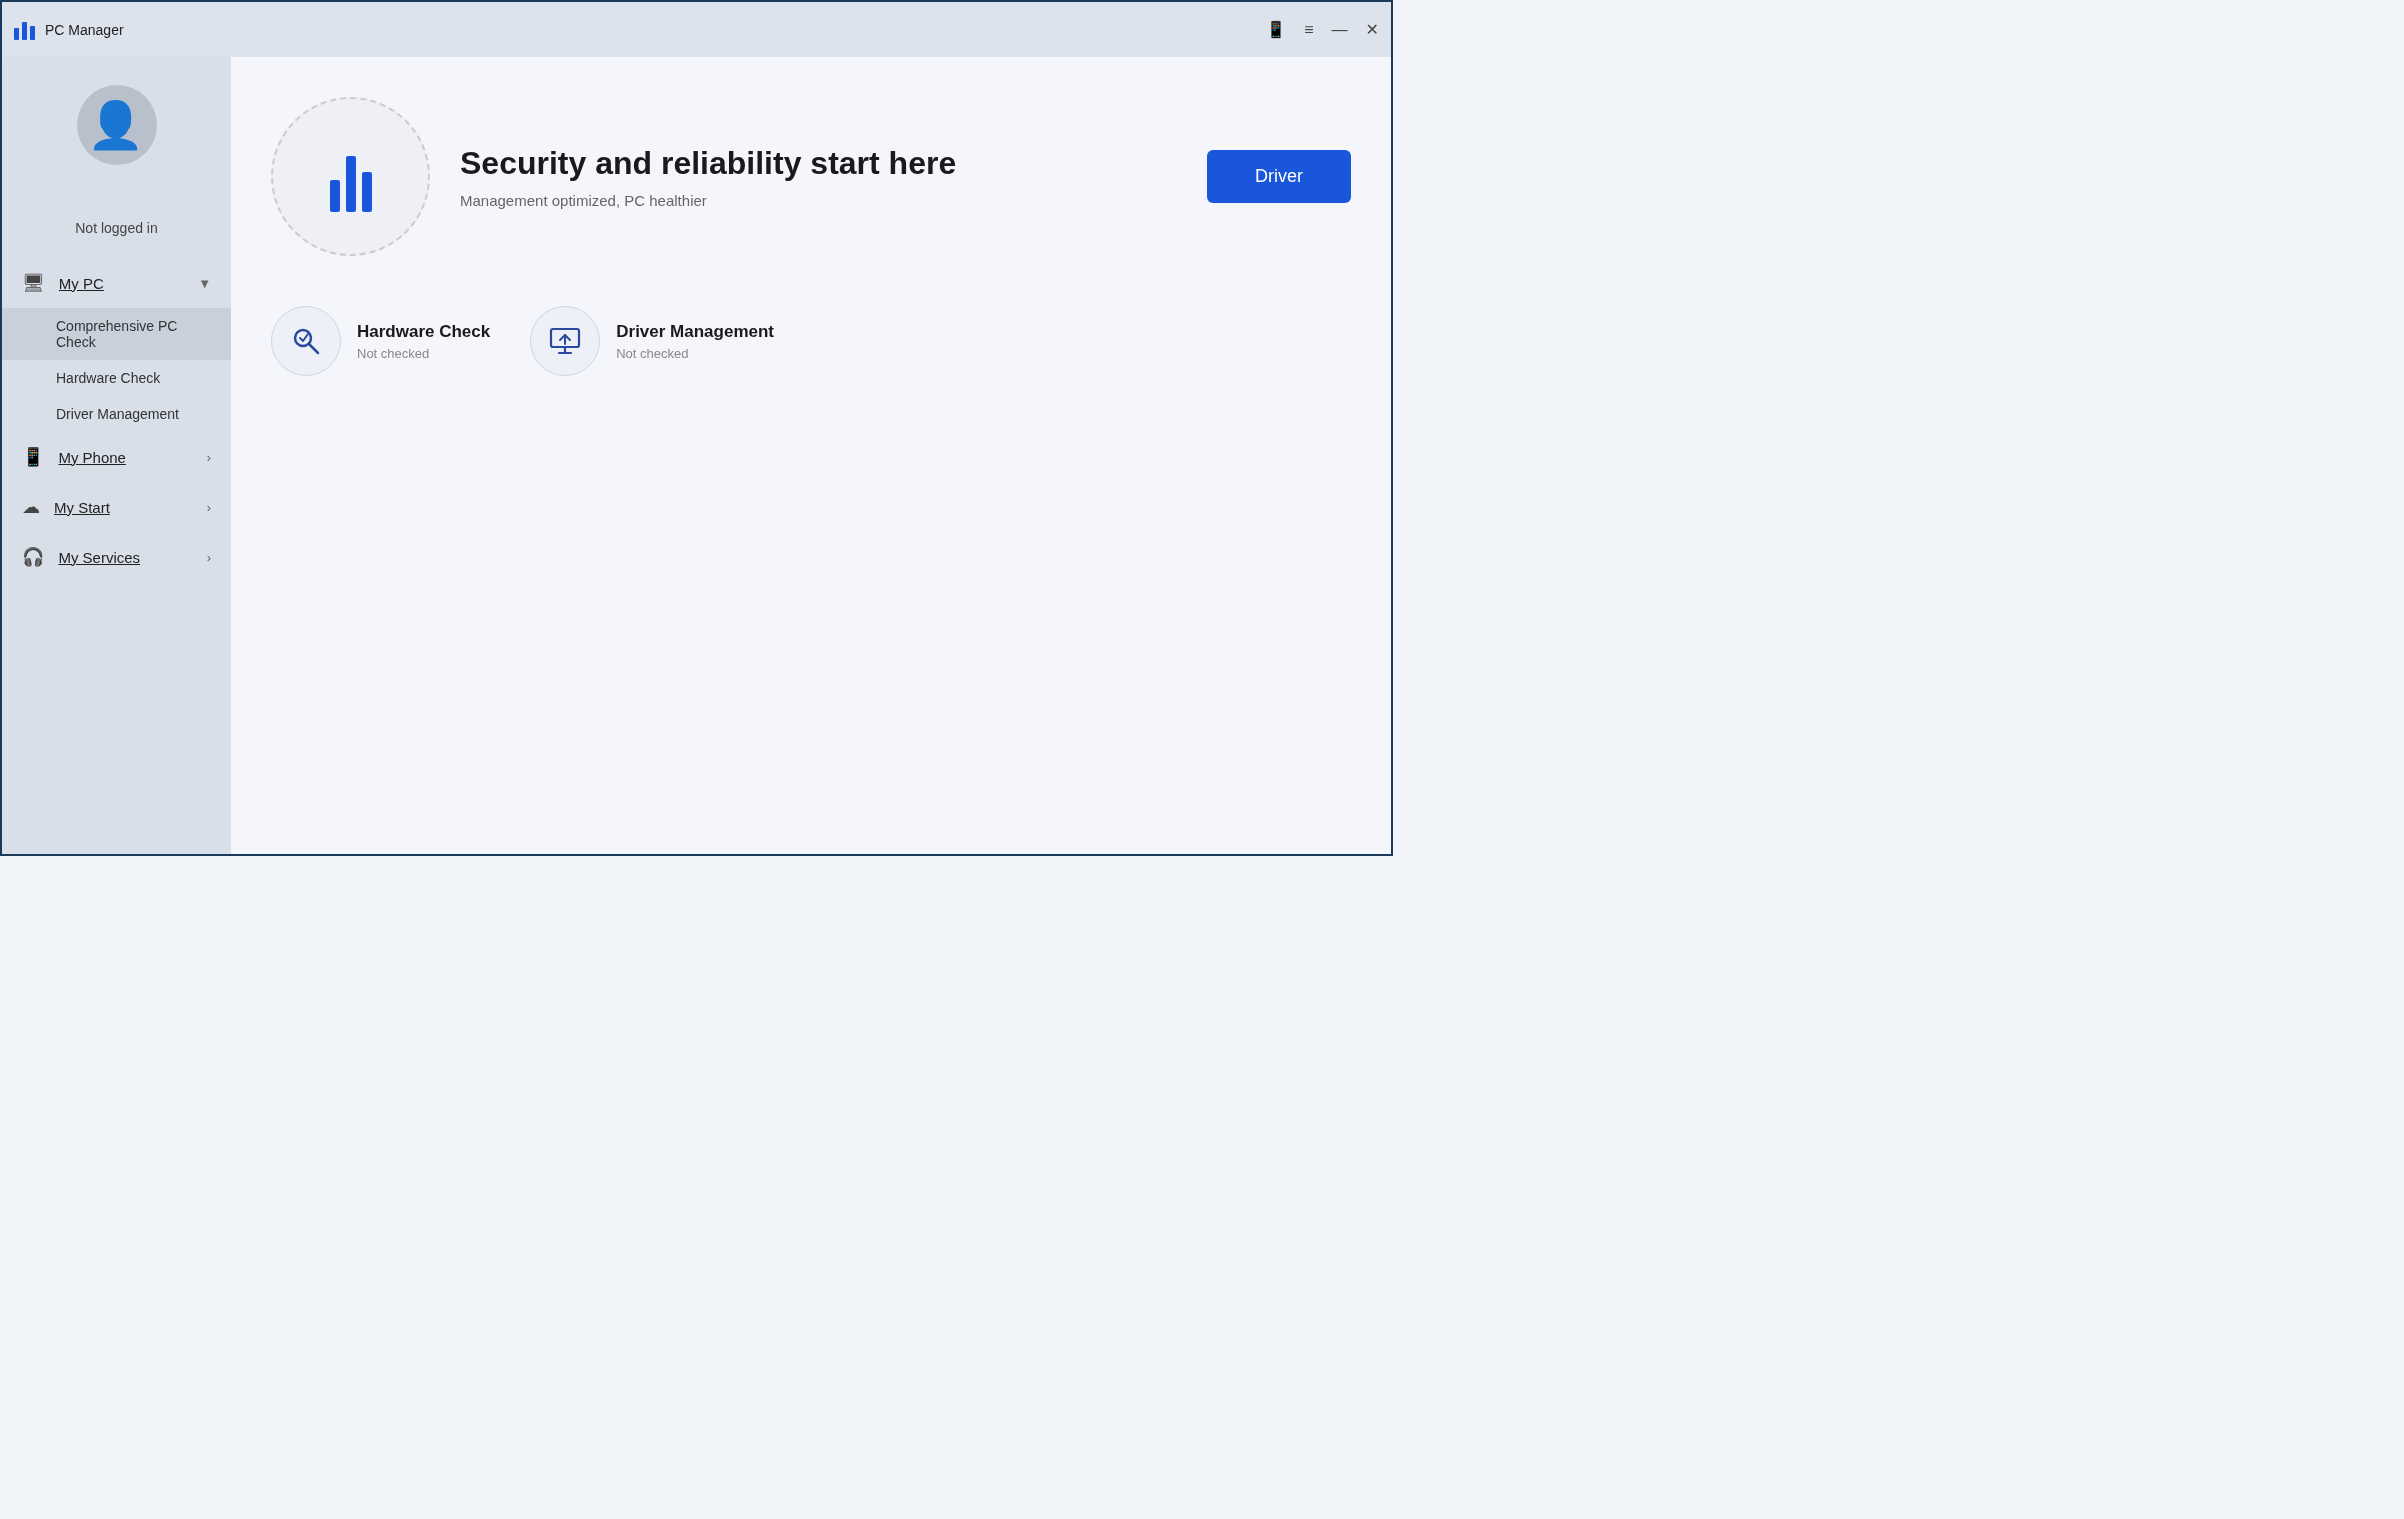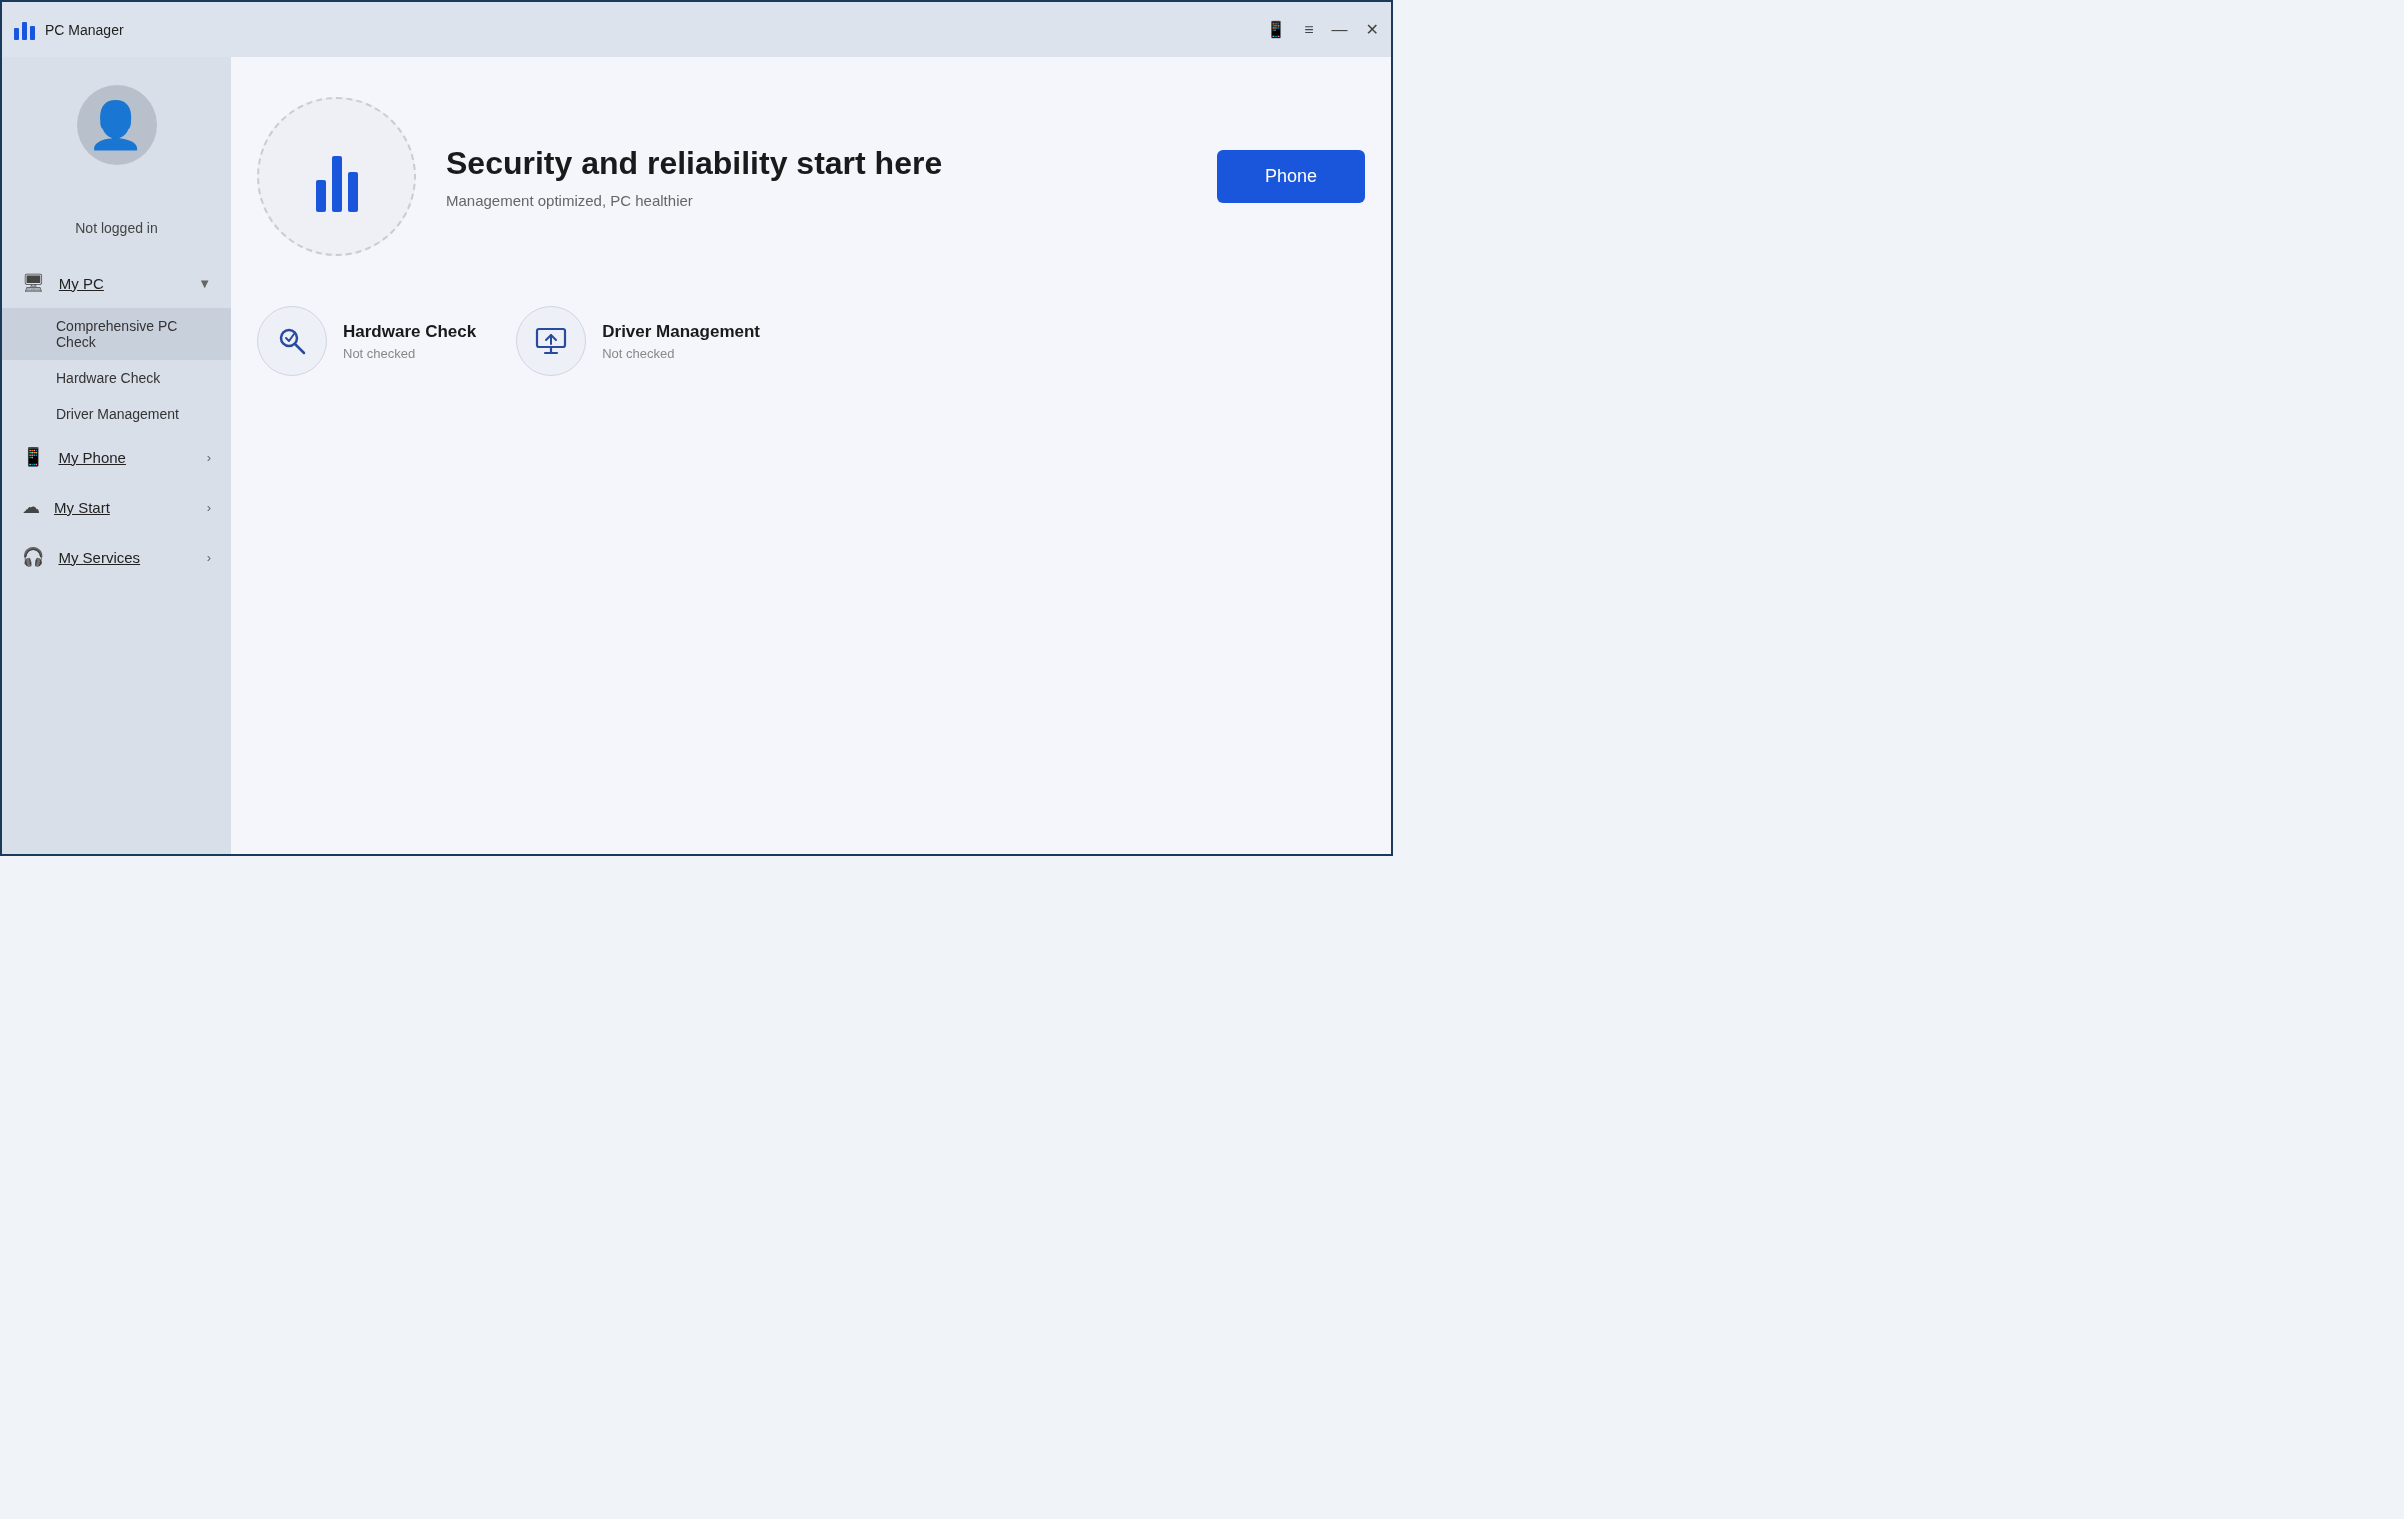--- a/index.html
+++ b/index.html
@@ -154,21 +154,21 @@
       background: #c8d0dc;
       font-weight: 500;
     }
 
     
     .content {
       flex: 1;
       background: #f4f6fb;
       display: flex;
       flex-direction: column;
-      padding: 40px 26px;
+      padding: 40px 40px;
       overflow: auto;
     }
 
     
     .hero {
       display: flex;
       align-items: center;
       gap: 30px;
       margin-bottom: 50px;
     }
@@ -326,21 +326,21 @@
         <div class="hero-logo-inner">
           <div class="hero-bar" style="width:10px;height:32px;"></div>
           <div class="hero-bar" style="width:10px;height:56px;"></div>
           <div class="hero-bar" style="width:10px;height:40px;"></div>
         </div>
       </div>
       <div class="hero-text">
         <div class="hero-title">Security and reliability start here</div>
         <div class="hero-subtitle">Management optimized, PC healthier</div>
       </div>
-      <button class="start-button">Phone</button>
+      <button class="start-button">Driver</button>
     </div>
 
     <div class="cards-row">
 
       <div class="card">
         <div class="card-icon-circle">
 
           <svg width="36" height="36" viewBox="0 0 36 36" fill="none" xmlns="http://www.w3.org/2000/svg">
             <circle cx="15" cy="15" r="8" stroke="#2a4a9e" stroke-width="2.5" fill="none"></circle>
             <line x1="21" y1="21" x2="30" y2="30" stroke="#2a4a9e" stroke-width="2.5" stroke-linecap="round"></line>

